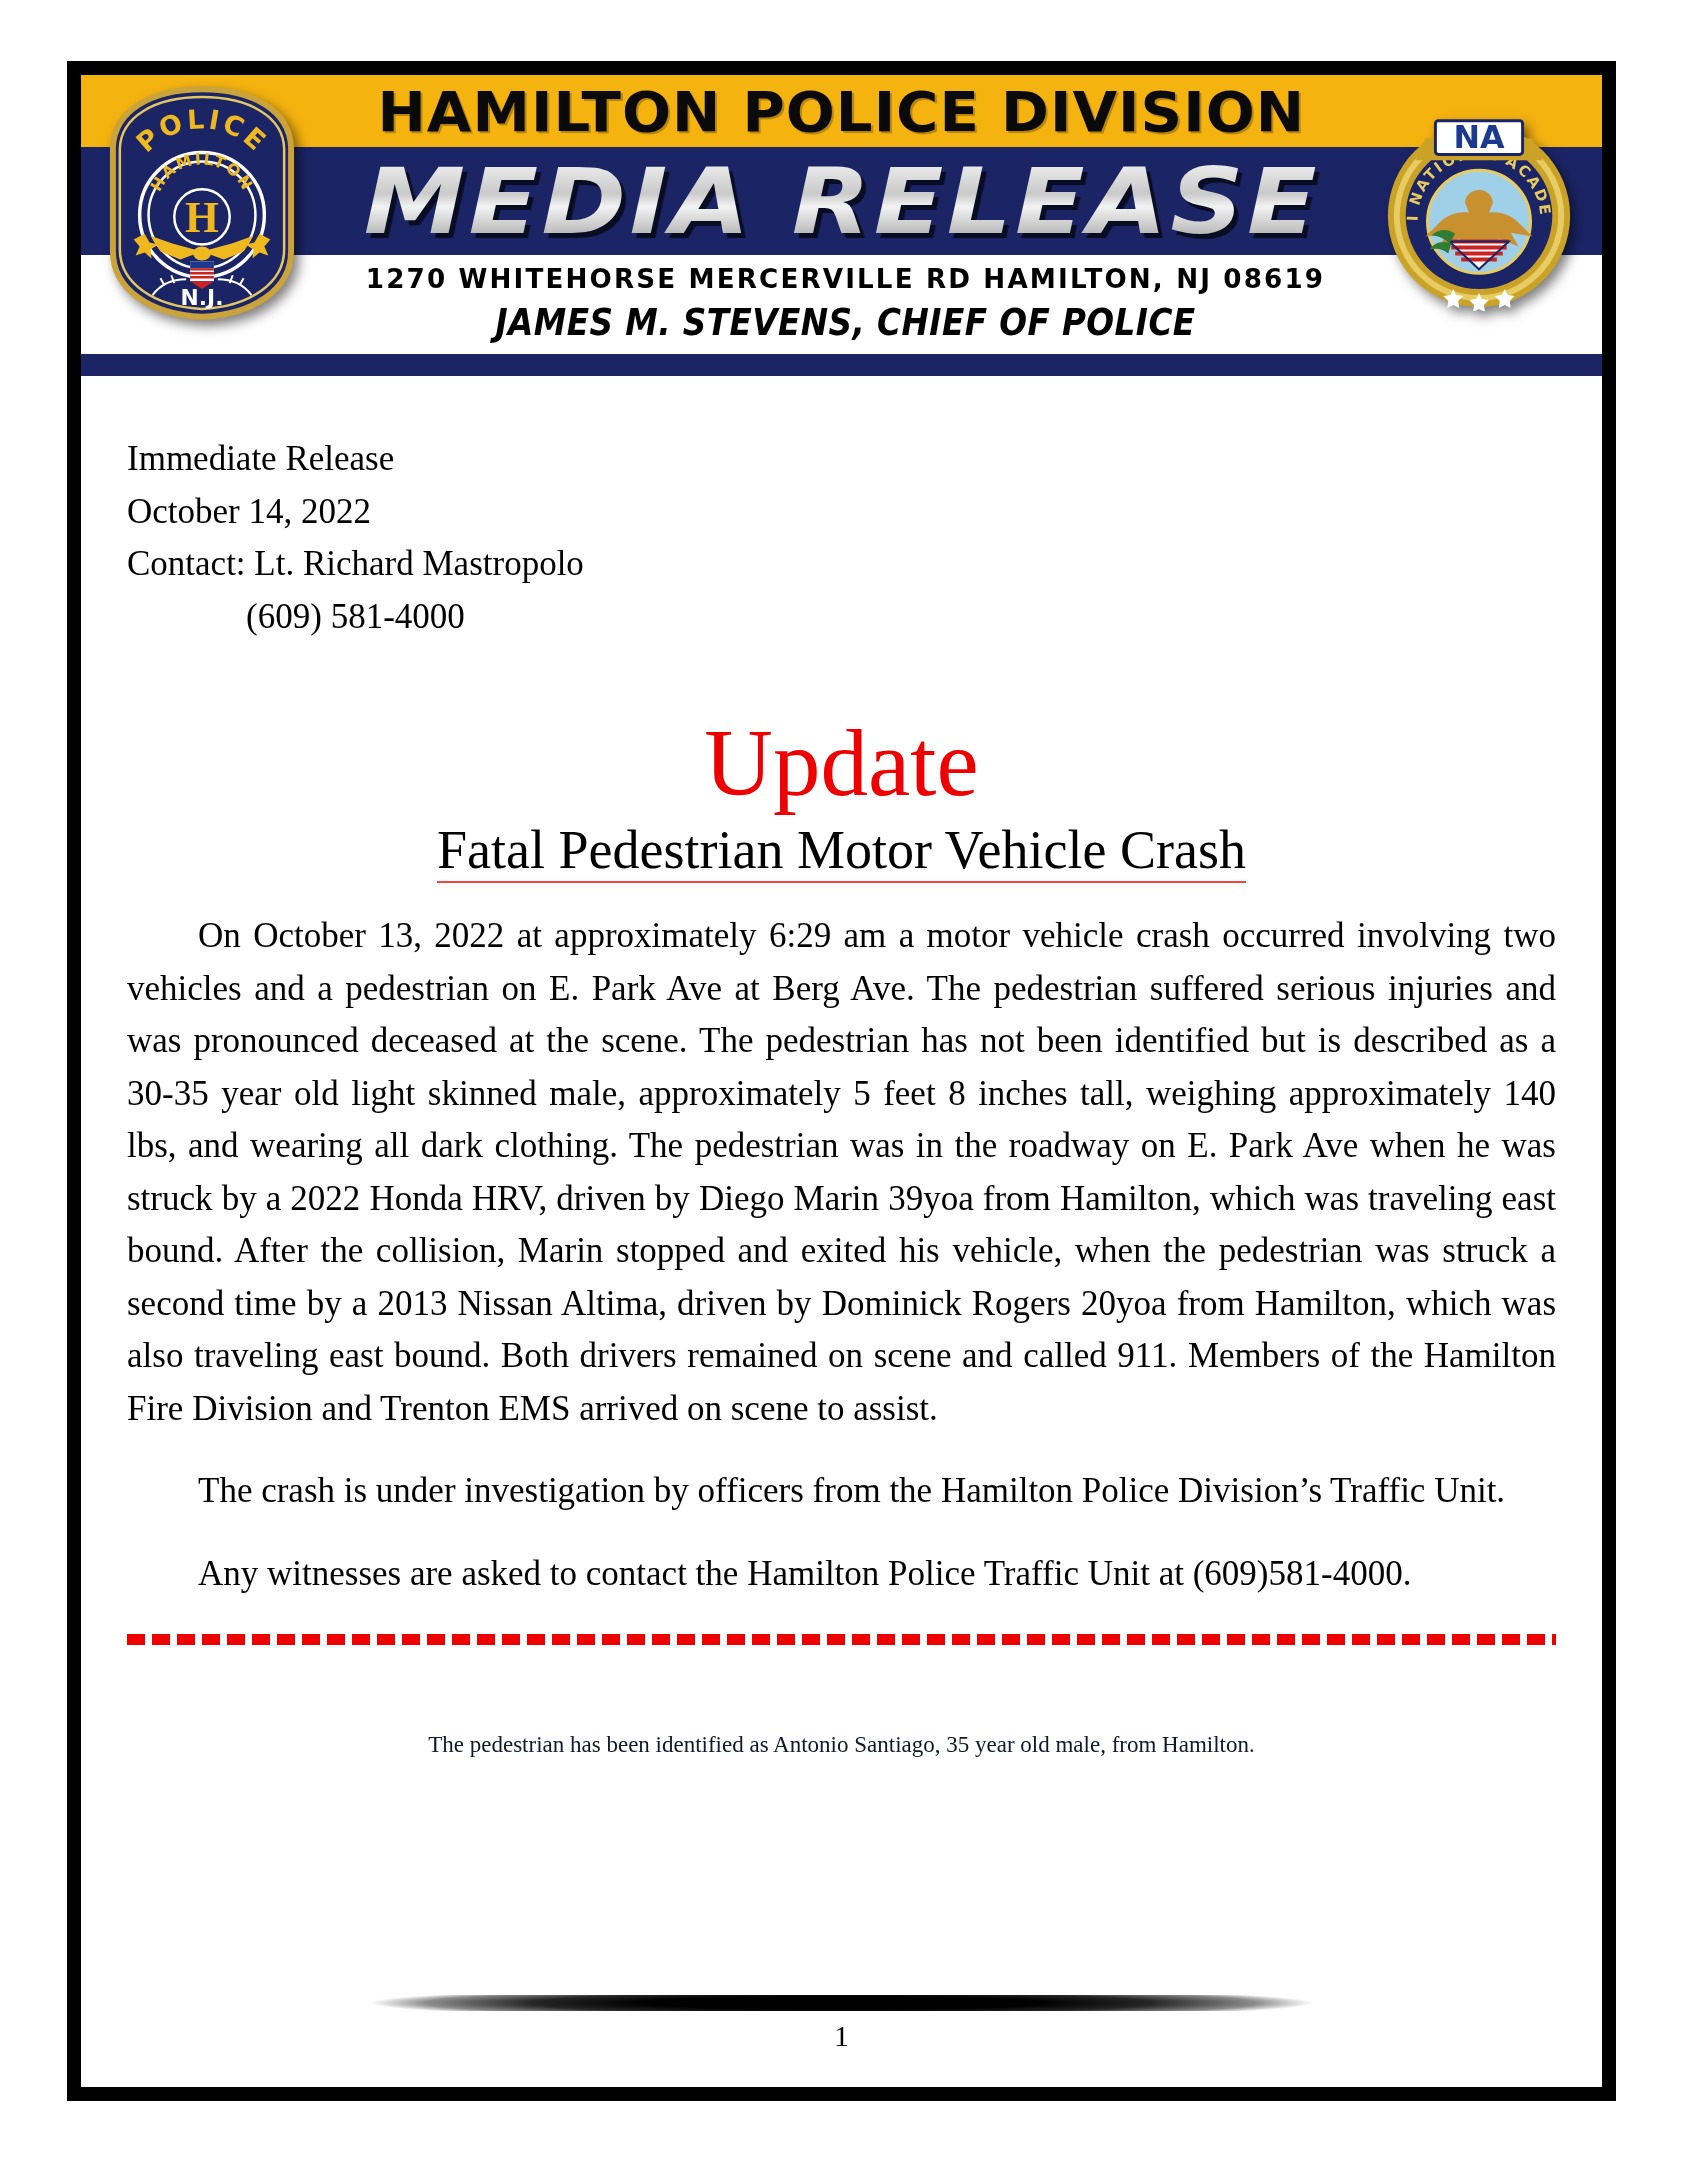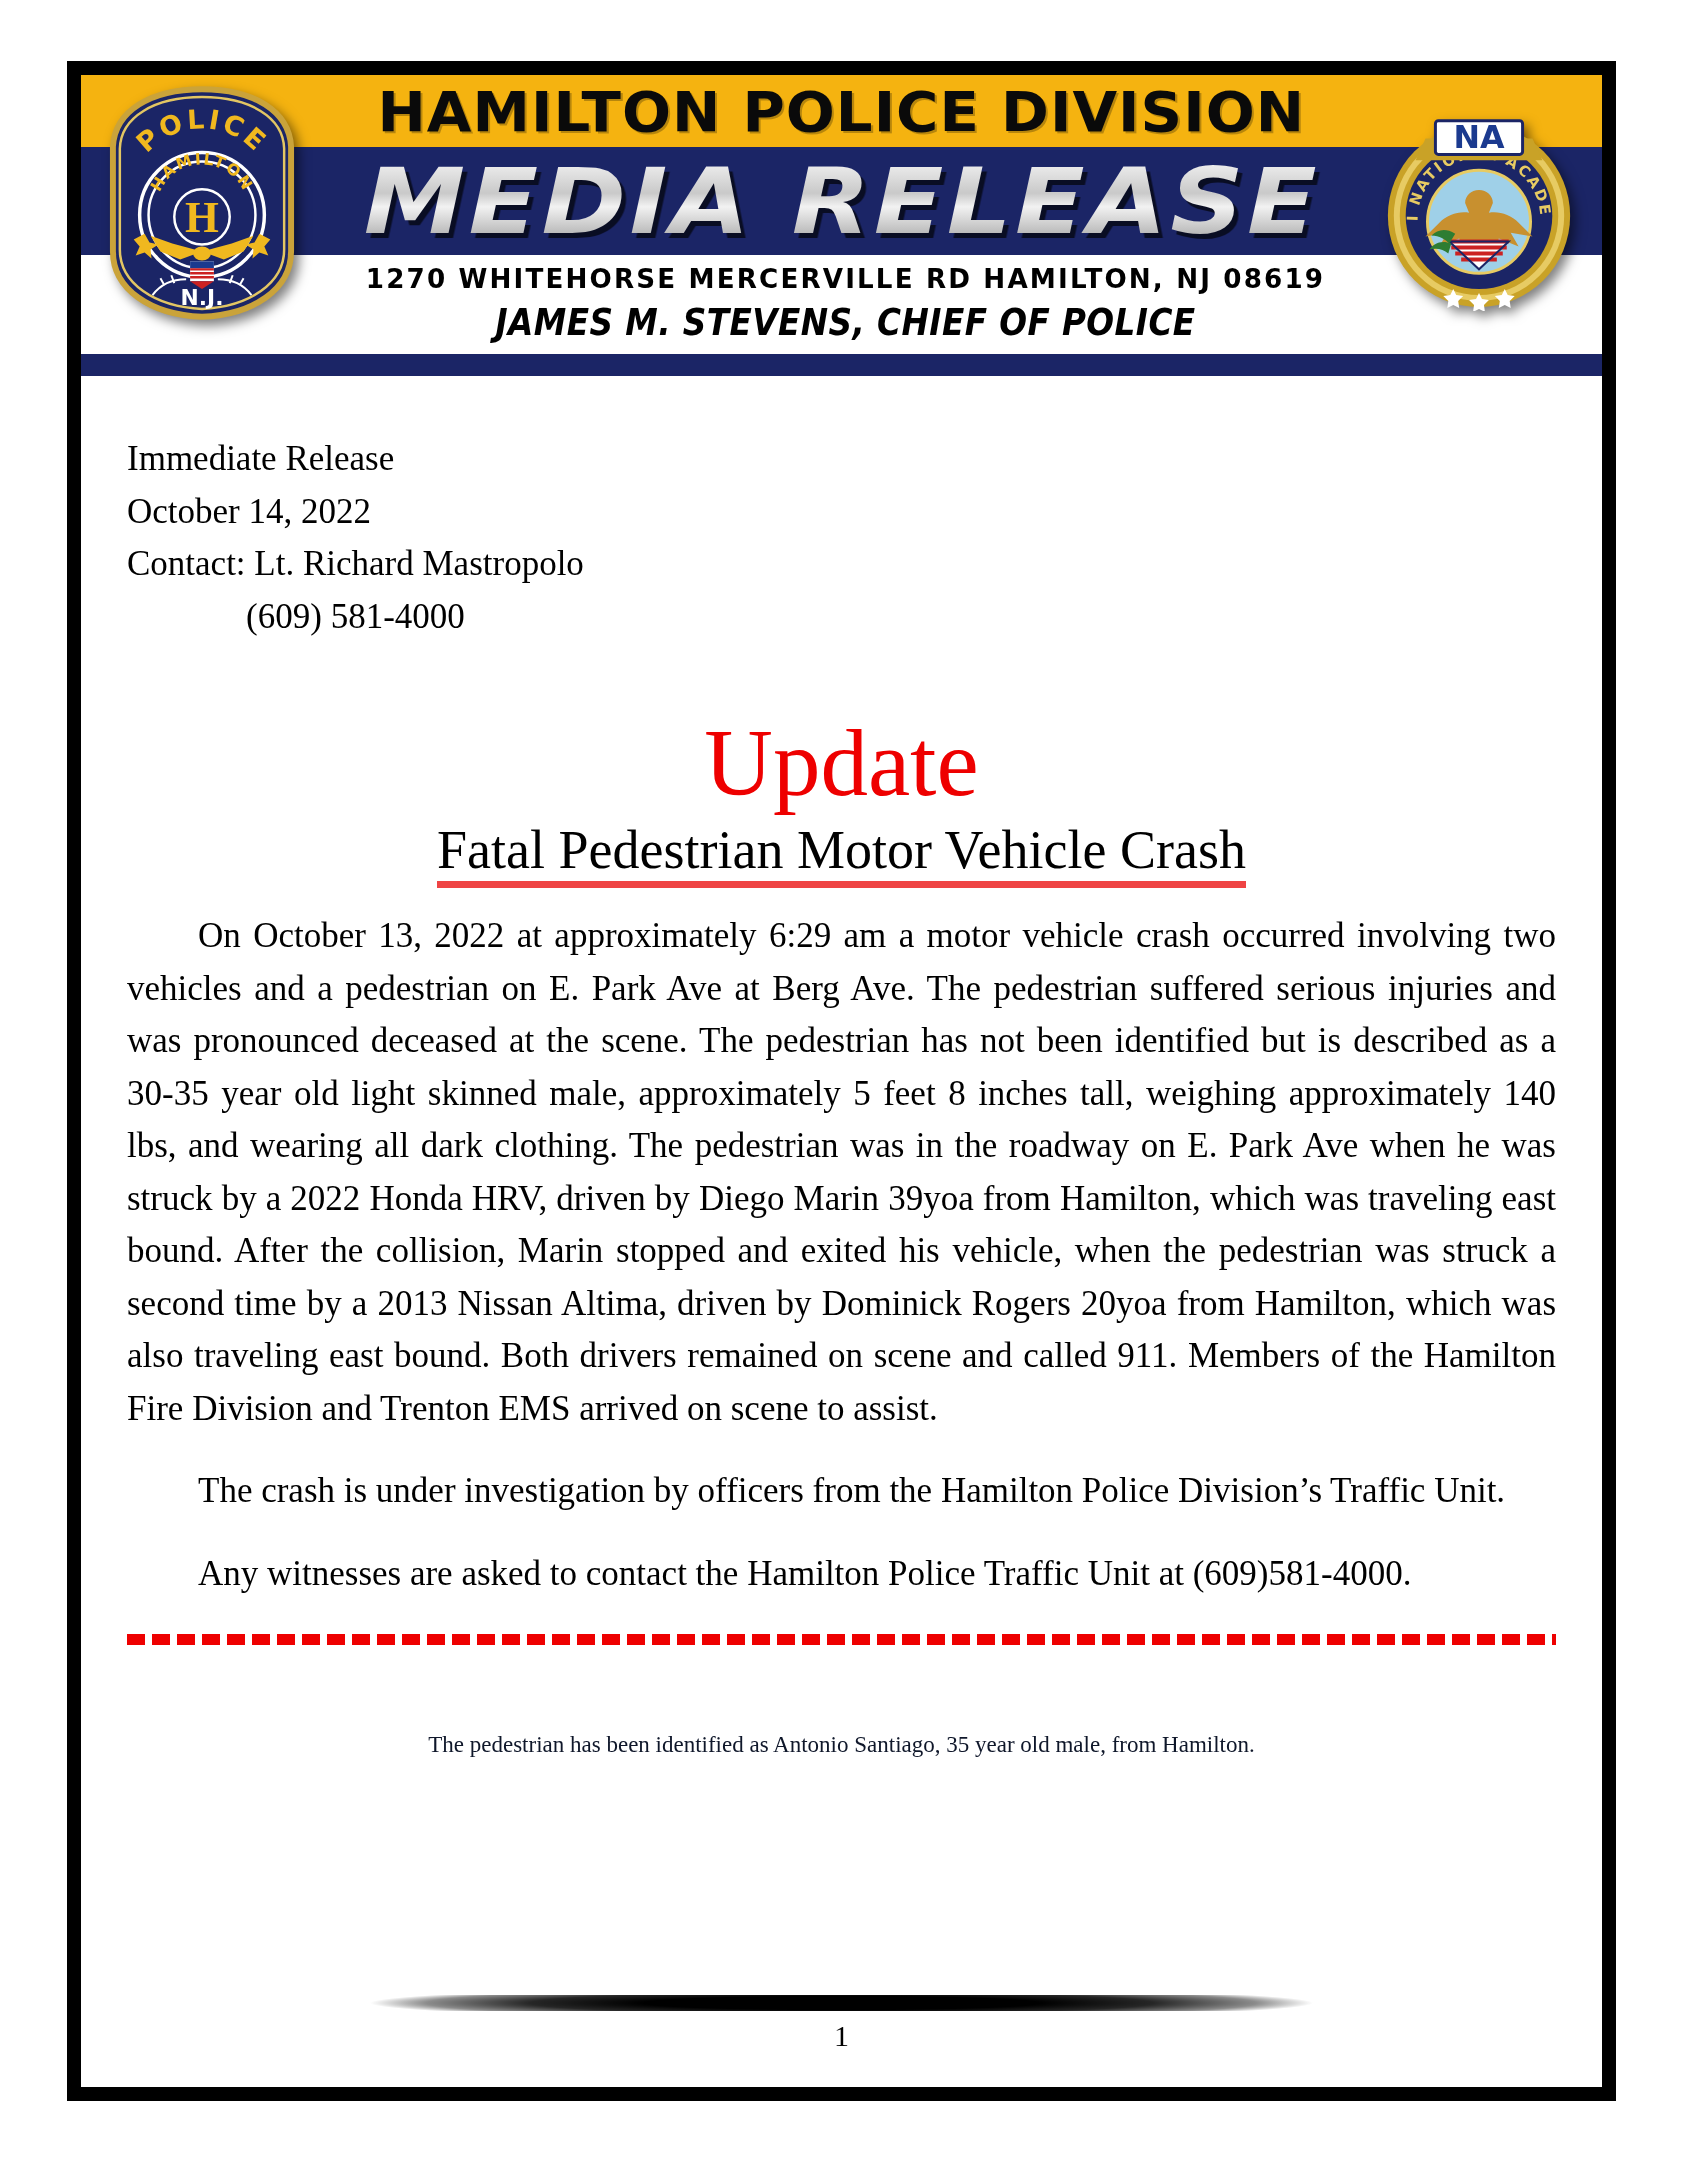--- a/index.html
+++ b/index.html
@@ -132,21 +132,21 @@
     line-height: 1.05;
     margin-top: 71px;
   }
   .hdr-sub {
     text-align: center;
     font-size: 54px;
     line-height: 1.12;
     margin-top: 6px;
     margin-bottom: 30px;
   }
-  .hdr-sub span { border-bottom: 7px solid #ef4444; padding-bottom: 1px; }
+  .hdr-sub span { border-bottom: 2px solid #ef4444; padding-bottom: 1px; }
 
   p.para {
     text-align: justify;
     text-indent: 71px;
     margin-bottom: 30px;
     font-size: 35px;
     line-height: 1.5;
   }
   p.para.noindent-last { margin-bottom: 12px; }
 

